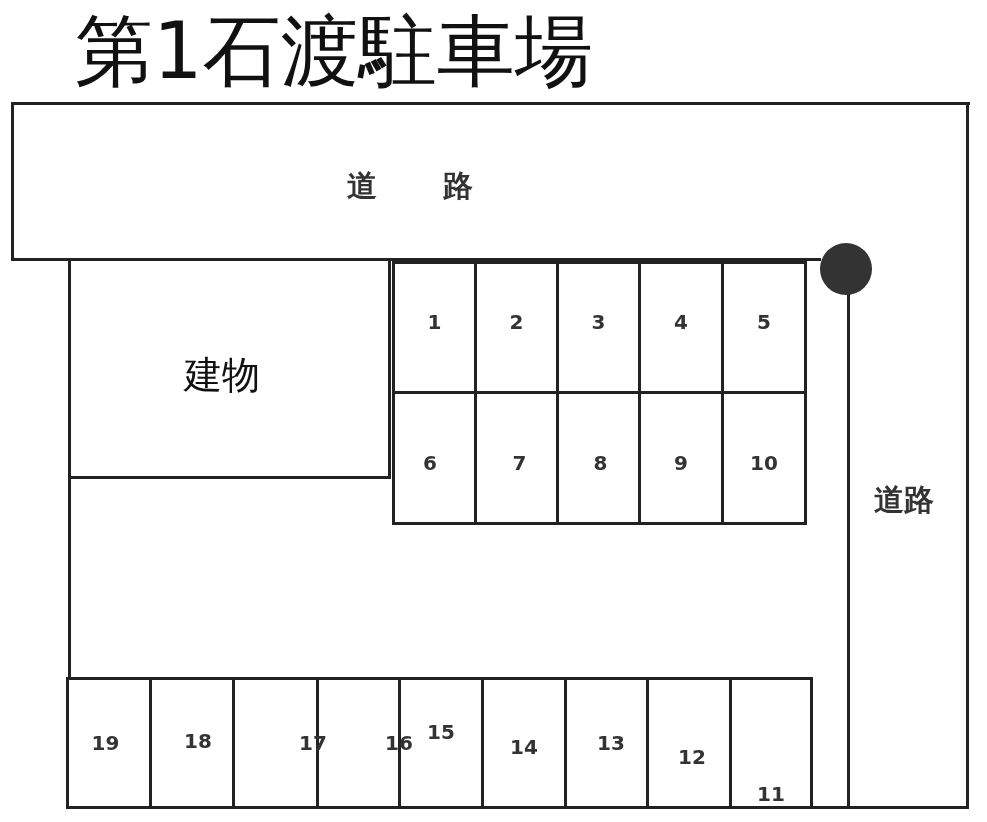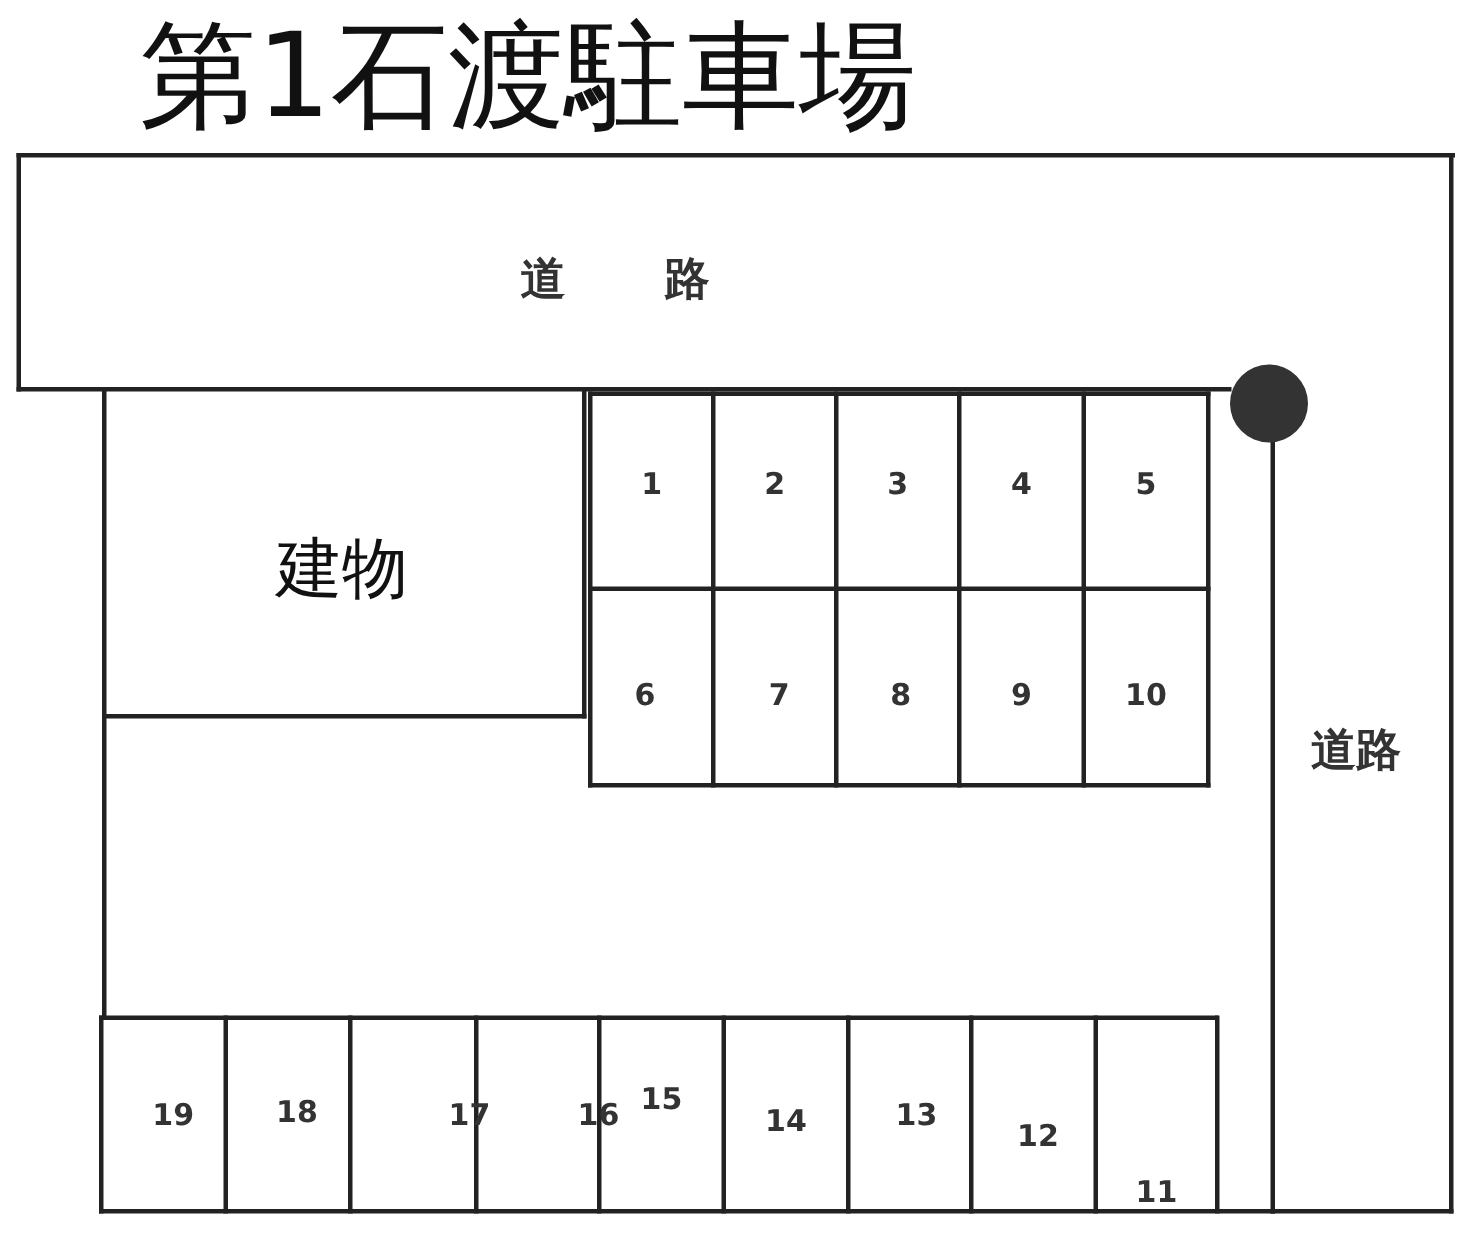--- a/index.html
+++ b/index.html
@@ -1,24 +1,24 @@
 <!DOCTYPE html>
 <html><head>
 <meta charset="utf-8">
 <style>
   html, body { margin: 0; padding: 0; background: #ffffff; }
   body { width: 987px; height: 822px; position: relative; overflow: hidden; font-family: "DejaVu Sans", sans-serif; }
   .abs { position: absolute; box-sizing: border-box; }
-  .title { left: 75px; top: 6px; font-size: 78px; line-height: 90px; color: #111; letter-spacing: 0px; font-family: "DejaVu Sans", sans-serif; margin-left: 18px; }
+  .title { left: 75px; top: 6px; font-size: 78px; line-height: 90px; color: #111; letter-spacing: 0px; font-family: "DejaVu Sans", sans-serif; }
   .line { position: absolute; background: #222; }
   .label-bold { position: absolute; font-weight: bold; color: #333; font-family: "DejaVu Sans", sans-serif; }
   .space { position: absolute; box-sizing: border-box; display: flex; align-items: center; justify-content: center; }
   .space span { font-weight: bold; font-size: 20px; color: #333; font-family: "DejaVu Sans", sans-serif; }
   .marker { position: absolute; border-radius: 50%; background: #333; }
-  .building-label { position: absolute; font-size: 44px; color: #111; font-family: "DejaVu Sans", sans-serif; }
+  .building-label { position: absolute; font-size: 38px; color: #111; font-family: "DejaVu Sans", sans-serif; }
 </style>
 </head>
 <body>
 
 <div class="abs title">第1石渡駐車場</div>
 
 <div>
   <div class="line" style="left:11px; top:102px; width:959px; height:3px;"></div>
   <div class="line" style="left:11px; top:102px; width:3px; height:159px;"></div>
   <div class="line" style="left:11px; top:258px; width:810px; height:3px;"></div>
@@ -96,21 +96,21 @@
   <div class="line" style="left:149px; top:677px; width:3px; height:132px;"></div>
   <div class="line" style="left:232px; top:677px; width:3px; height:132px;"></div>
   <div class="line" style="left:316px; top:677px; width:3px; height:132px;"></div>
   <div class="line" style="left:398px; top:677px; width:3px; height:132px;"></div>
   <div class="line" style="left:481px; top:677px; width:3px; height:132px;"></div>
   <div class="line" style="left:564px; top:677px; width:3px; height:132px;"></div>
   <div class="line" style="left:646px; top:677px; width:3px; height:132px;"></div>
   <div class="line" style="left:729px; top:677px; width:3px; height:132px;"></div>
   <div class="line" style="left:810px; top:677px; width:3px; height:132px;"></div>
 
-  <div class="space" style="left:64px; top:680px; width:92px; height:126px;padding-left:11px;">
+  <div class="space" style="left:54px; top:680px; width:92px; height:126px;padding-left:11px;">
       <span>19</span>
     </div>
   <div class="space" style="left:152px; top:680px; width:92px; height:122px;">
       <span>18</span>
     </div>
   <div class="space" style="left:235px; top:680px; width:90px; height:126px;margin-left:33px;">
       <span>17</span>
     </div>
   <div class="space" style="left:319px; top:680px; width:82px; height:126px;margin-left:39px;">
       <span>16</span>

